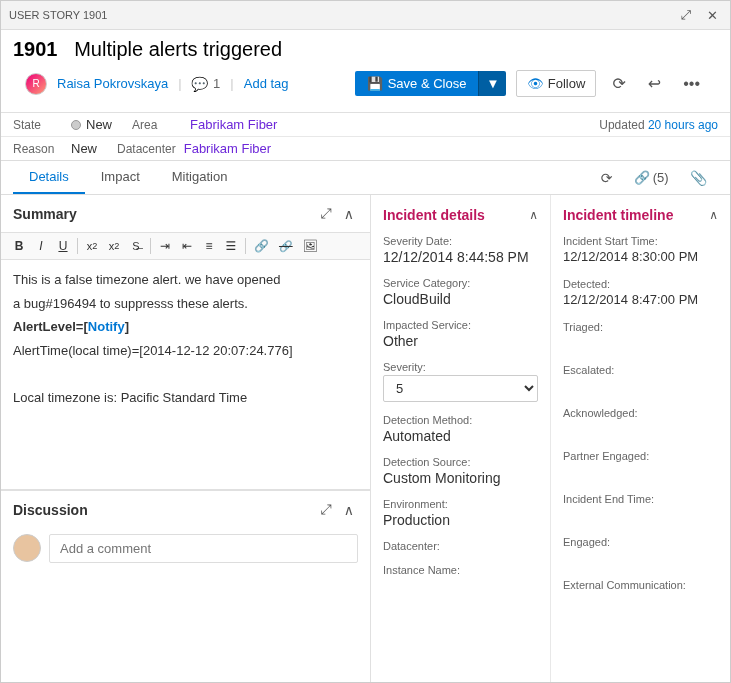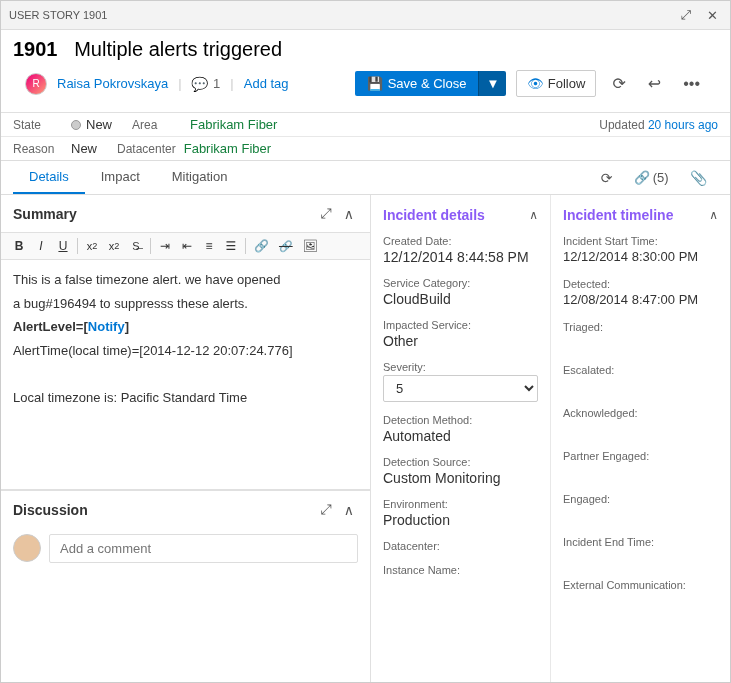--- a/index.html
+++ b/index.html
@@ -23,21 +23,21 @@
     .btn-group { display: flex; }
     .btn-follow { background: white; border: 1px solid #ccc; padding: 5px 10px; font-size: 13px; cursor: pointer; display: flex; align-items: center; gap: 4px; border-radius: 2px; color: #333; }
     .icon-btn { background: none; border: none; padding: 5px 6px; cursor: pointer; color: #555; font-size: 16px; }
     .spacer { flex: 1; }
 
     .fields-row { display: flex; align-items: center; padding: 4px 12px; gap: 20px; border-bottom: 1px solid #e8e8e8; }
     .field-group { display: flex; align-items: center; gap: 8px; }
     .field-label { color: #666; font-size: 12px; min-width: 50px; }
     .field-value { display: flex; align-items: center; gap: 5px; font-size: 13px; color: #333; }
     .state-dot { width: 10px; height: 10px; border-radius: 50%; background: #ccc; border: 1px solid #999; display: inline-block; }
-    .field-link { color: #15803d; cursor: pointer; }
+    .field-link { color: #6d28d9; cursor: pointer; }
     .updated-text { color: #666; font-size: 12px; margin-left: auto; }
     .updated-text a { color: #0078d4; cursor: pointer; text-decoration: none; }
 
     .tabs { display: flex; align-items: center; border-bottom: 1px solid #ddd; padding: 0 12px; background: #fff; }
     .tab { padding: 8px 16px; font-size: 13px; cursor: pointer; color: #555; border-bottom: 2px solid transparent; }
     .tab.active { color: #0078d4; border-bottom: 2px solid #0078d4; font-weight: 500; }
     .tab-icon-group { margin-left: auto; display: flex; align-items: center; gap: 2px; }
     .tab-icon { padding: 6px 10px; cursor: pointer; color: #555; font-size: 14px; }
     .tab-badge { display: flex; align-items: center; gap: 2px; padding: 6px 10px; cursor: pointer; color: #555; font-size: 13px; }
 
@@ -64,21 +64,21 @@
     .discussion-section { border-top: 1px solid #e0e0e0; }
     .discussion-header { display: flex; align-items: center; justify-content: space-between; padding: 8px 12px; }
     .comment-area { display: flex; align-items: flex-start; gap: 8px; padding: 6px 12px; }
     .comment-avatar { width: 28px; height: 28px; border-radius: 50%; background: #e0e0e0; border: 1px solid #ccc; flex-shrink: 0; }
     .comment-input { flex: 1; border: 1px solid #ddd; border-radius: 2px; padding: 6px 10px; font-size: 13px; color: #999; cursor: pointer; }
 
     .right-panel { flex: 1; overflow-y: auto; padding: 0; display: flex; gap: 0; }
     .incident-col { flex: 1; padding: 12px; border-right: 1px solid #e8e8e8; }
     .timeline-col { flex: 1; padding: 12px; }
     .col-header { display: flex; align-items: center; justify-content: space-between; margin-bottom: 12px; }
-    .col-title { font-size: 14px; font-weight: 600; color: #8b5cf6; }
+    .col-title { font-size: 14px; font-weight: 600; color: #be185d; }
     .col-chevron { font-size: 12px; color: #555; cursor: pointer; }
 
     .detail-item { margin-bottom: 12px; }
     .detail-label { font-size: 11px; color: #666; margin-bottom: 2px; }
     .detail-value { font-size: 14px; color: #333; font-weight: 400; }
     .detail-select { width: 100%; border: 1px solid #ccc; padding: 4px 8px; font-size: 13px; border-radius: 2px; background: white; cursor: pointer; color: #333; appearance: auto; }
 
     .timeline-item { margin-bottom: 14px; }
     .timeline-label { font-size: 11px; color: #666; margin-bottom: 2px; }
     .timeline-value { font-size: 13px; color: #333; }
@@ -236,21 +236,21 @@
 
   <div class="right-panel">
 
     <div class="incident-col">
       <div class="col-header">
         <span class="col-title">Incident details</span>
         <span class="col-chevron">∧</span>
       </div>
 
       <div class="detail-item">
-        <div class="detail-label">Created Date:</div>
+        <div class="detail-label">Severity Date:</div>
         <div class="detail-value">12/12/2014 8:44:58 PM</div>
       </div>
 
       <div class="detail-item">
         <div class="detail-label">Service Category:</div>
         <div class="detail-value">CloudBuild</div>
       </div>
 
       <div class="detail-item">
         <div class="detail-label">Impacted Service:</div>
@@ -300,21 +300,21 @@
         <span class="col-chevron">∧</span>
       </div>
 
       <div class="timeline-item">
         <div class="timeline-label">Incident Start Time:</div>
         <div class="timeline-value">12/12/2014 8:30:00 PM</div>
       </div>
 
       <div class="timeline-item">
         <div class="timeline-label">Detected:</div>
-        <div class="timeline-value">12/08/2014 8:47:00 PM</div>
+        <div class="timeline-value">12/12/2014 8:47:00 PM</div>
       </div>
 
       <div class="timeline-item">
         <div class="timeline-label">Triaged:</div>
         <div class="timeline-value">&nbsp;</div>
       </div>
 
       <div class="timeline-item">
         <div class="timeline-label">Escalated:</div>
         <div class="timeline-value">&nbsp;</div>
@@ -324,29 +324,29 @@
         <div class="timeline-label">Acknowledged:</div>
         <div class="timeline-value">&nbsp;</div>
       </div>
 
       <div class="timeline-item">
         <div class="timeline-label">Partner Engaged:</div>
         <div class="timeline-value">&nbsp;</div>
       </div>
 
       <div class="timeline-item">
+        <div class="timeline-label">Incident End Time:</div>
+        <div class="timeline-value">&nbsp;</div>
+      </div>
+
+      <div class="timeline-item">
         <div class="timeline-label">Engaged:</div>
         <div class="timeline-value">&nbsp;</div>
       </div>
 
       <div class="timeline-item">
-        <div class="timeline-label">Incident End Time:</div>
-        <div class="timeline-value">&nbsp;</div>
-      </div>
-
-      <div class="timeline-item">
         <div class="timeline-label">External Communication:</div>
         <div class="timeline-value">&nbsp;</div>
       </div>
     </div>
 
   </div>
 </div>
 
 </body></html>

